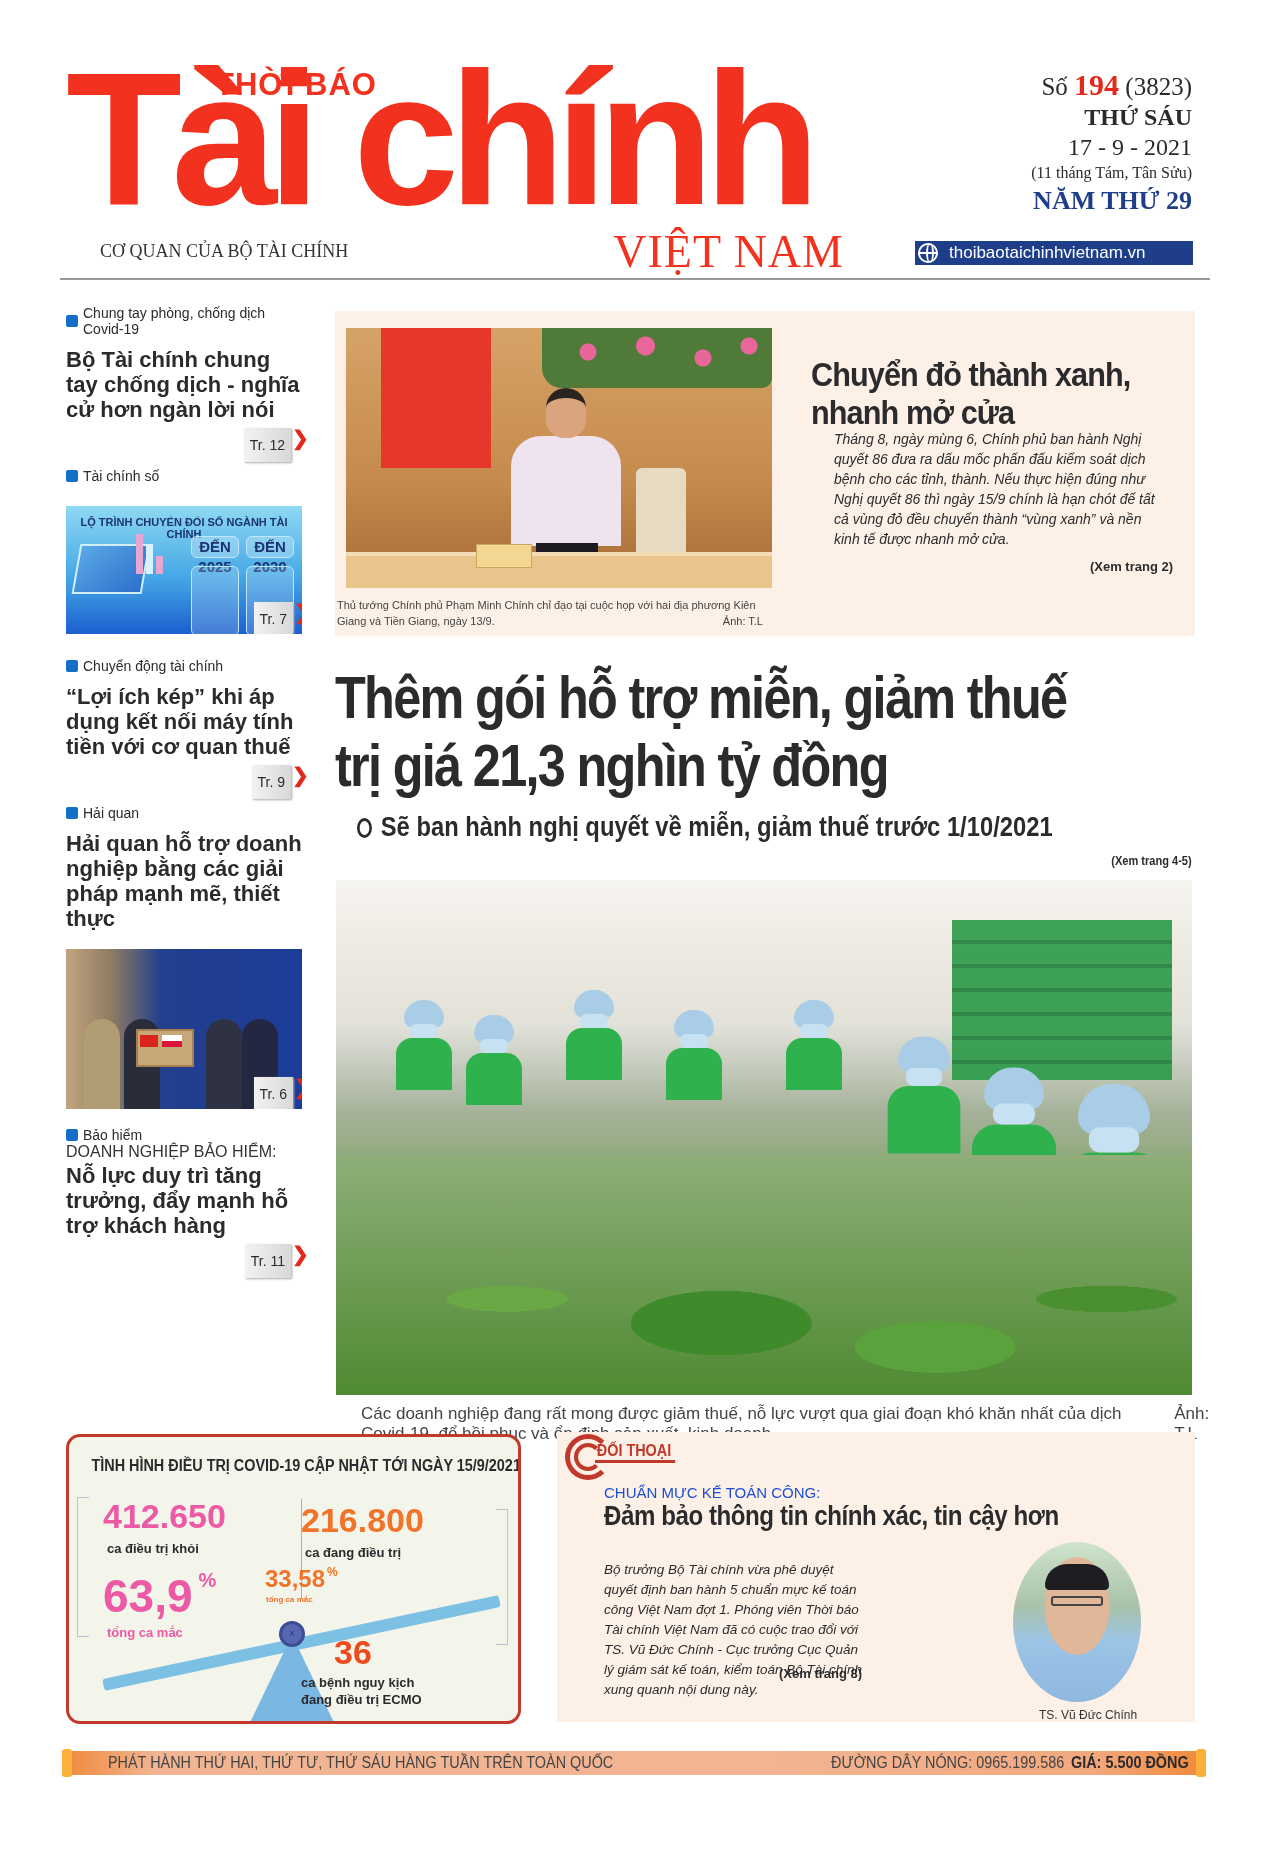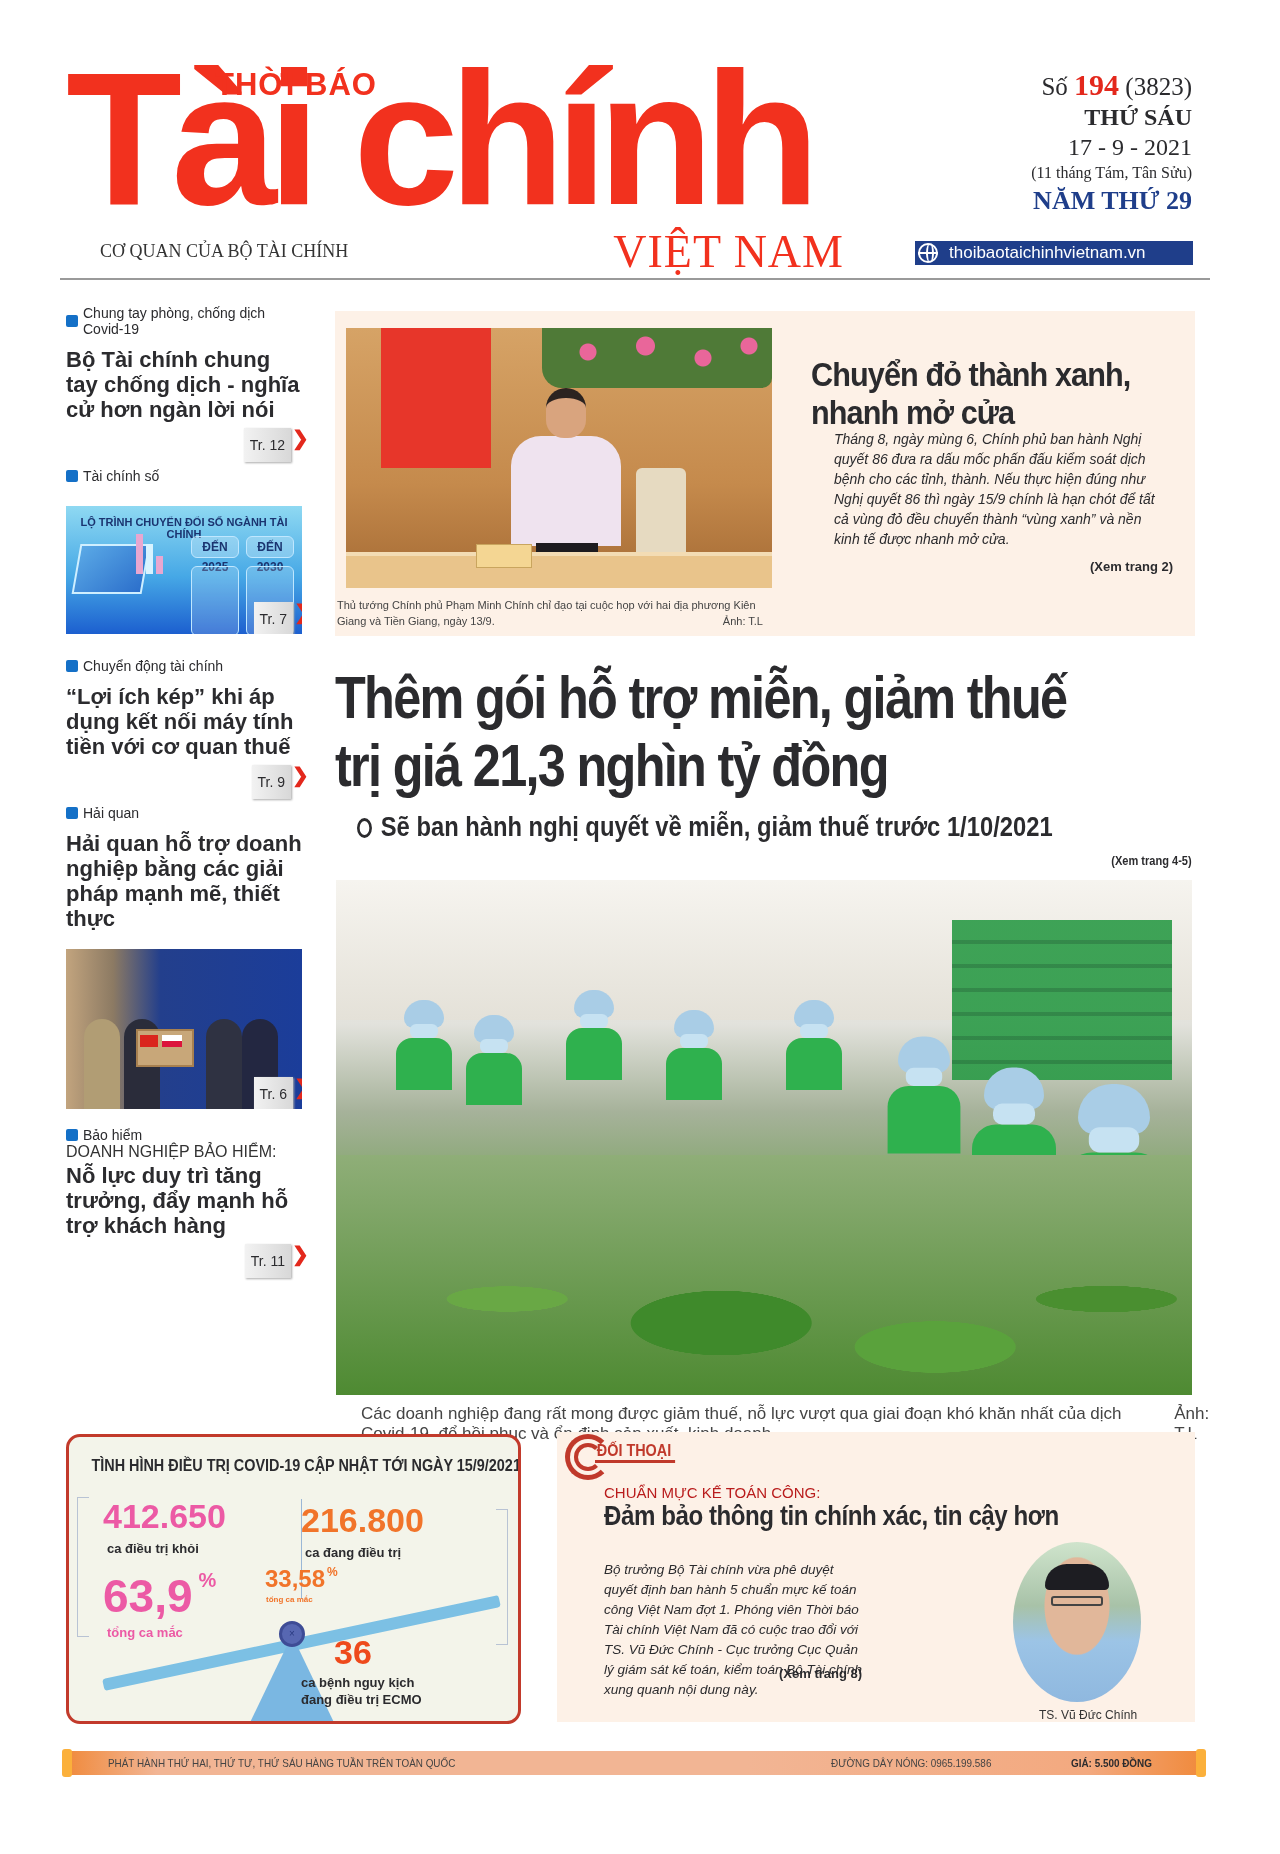--- a/index.html
+++ b/index.html
@@ -33,21 +33,21 @@
   .left-headline { font-size: 22px; font-weight: 700; line-height: 25px; color: #2b2b2e; margin-top: 10px; }
   .left-kicker { font-size: 16px; color: #333; }
   .tr-tag { display: flex; justify-content: flex-end; margin-top: 6px; }
   .tr-box { background: linear-gradient(90deg, #f2f2f2, #d8d8d8); color: #2b2b2e; font-size: 14px; font-weight: 400; padding: 9px 6px; box-shadow: 1px 1px 2px #aaa; position: relative; text-align: right; }
   .tr-chev { width: 14px; height: 20px; color: #e3281c; font-weight: 900; font-size: 20px; line-height: 20px; margin-left: 1px; }
   .thumb { position: relative; width: 236px; height: 128px; margin-top: 10px; }
   .thumb .tr-tag { position: absolute; right: -6px; bottom: -2px; margin: 0; }
 
   .infograph-digital { background: linear-gradient(180deg, #8fd9f2 0%, #46a8e6 55%, #1c5fcf 100%); overflow: hidden; }
   .ig-title { position: absolute; left: 0; right: 0; top: 10px; text-align: center; color: #1b3470; font-size: 11px; font-weight: 700; }
-  .ig-box { position: absolute; top: 30px; width: 48px; height: 22px; border: 1px solid #bfe7ff; border-radius: 6px; color: #1b3470; font-size: 12px; font-weight: 700; text-align: center; line-height: 20px; background: rgba(255,255,255,0.25); }
+  .ig-box { position: absolute; top: 30px; width: 48px; height: 22px; border: 1px solid #bfe7ff; border-radius: 6px; color: #1b3470; font-size: 15px; font-weight: 700; text-align: center; line-height: 20px; background: rgba(255,255,255,0.25); }
   .ig-txt { position: absolute; top: 60px; width: 48px; height: 70px; border: 1px solid #bfe7ff; border-radius: 6px; background: rgba(255,255,255,0.18); }
   .ig-laptop { position: absolute; left: 10px; top: 38px; width: 70px; height: 50px; background: linear-gradient(135deg, #5aa9e6, #2c6fcb); border: 2px solid #cfefff; transform: skewX(-10deg); }
   .ig-bar { position: absolute; bottom: 60px; width: 7px; background: #e8a7d0; }
 
   .photo-customs { background: linear-gradient(90deg, #c2a47e 0%, #8c7a63 20%, #233f8c 40%, #1b3d9a 100%); overflow: hidden; }
   .pc-person { position: absolute; bottom: 0; width: 36px; height: 90px; border-radius: 18px 18px 0 0; }
   .pc-box { position: absolute; left: 70px; top: 80px; width: 58px; height: 38px; background: #c8a779; border: 2px solid #a78050; }
   .pc-flag-vn { position: absolute; left: 74px; top: 86px; width: 18px; height: 12px; background: #da251d; }
   .pc-flag-pl { position: absolute; left: 96px; top: 86px; width: 20px; height: 12px; background: linear-gradient(180deg, #fff 50%, #dc143c 50%); }
 
@@ -100,31 +100,31 @@
   .seesaw-plank { position: absolute; left: 30px; top: 200px; width: 405px; height: 12px; background: #7cc0e4; transform: rotate(-12deg); transform-origin: center; border-radius: 3px; }
   .seesaw-base { position: absolute; left: 175px; top: 198px; width: 0; height: 0; border-left: 48px solid transparent; border-right: 48px solid transparent; border-bottom: 100px solid #7ab7e2; }
   .seesaw-pivot { position: absolute; left: 210px; top: 184px; width: 26px; height: 26px; border-radius: 50%; background: #5767b2; border: 3px solid #3e4c96; color: #2a3a80; font-size: 10px; text-align: center; line-height: 20px; }
 
   
   .dialog-box { position: absolute; left: 557px; top: 1432px; width: 638px; height: 290px; background: #fdf1e7; }
   .dialog-logo { position: absolute; left: 8px; top: 2px; width: 140px; height: 48px; }
   .dlg-c1 { position: absolute; left: 0; top: 0; width: 46px; height: 46px; border-radius: 50%; border: 5px solid #c0392b; border-right-color: transparent; }
   .dlg-c2 { position: absolute; left: 9px; top: 9px; width: 28px; height: 28px; border-radius: 50%; border: 4px solid #c0392b; border-right-color: transparent; }
   .dlg-label { position: absolute; left: 30px; top: 8px; font-size: 16px; font-weight: 900; color: #c0392b; border-bottom: 3px solid #c0392b; padding-right: 4px; padding-left: 2px; white-space: nowrap; transform: scaleX(0.9); transform-origin: left; }
-  .dialog-kicker { position: absolute; left: 47px; top: 52px; font-size: 15px; color: #b91c1c; }
+  .dialog-kicker { position: absolute; left: 47px; top: 52px; font-size: 15px; color: #1d4ed8; }
   .dialog-title { position: absolute; left: 47px; top: 68px; font-family: "Liberation Sans", sans-serif; font-weight: 900; font-size: 28px; color: #2b2b2e; white-space: nowrap; transform: scaleX(0.86); transform-origin: left; letter-spacing: -0.5px; }
   .dialog-text { position: absolute; left: 47px; top: 128px; width: 265px; font-size: 13.5px; line-height: 20px; font-style: italic; color: #2b2b2e; }
   .dialog-see { position: absolute; left: 222px; top: 234px; font-size: 13px; font-weight: 700; color: #2b2b2e; }
   .dialog-photo { position: absolute; left: 456px; top: 110px; width: 128px; height: 160px; border-radius: 50%; background: radial-gradient(ellipse at 50% 40%, #e1b79a 0 32px, transparent 33px), linear-gradient(180deg, #cfe4cc 0%, #a8c2a8 40%, #9cc4e6 62%, #8fb8df 100%); overflow: hidden; }
   .dp-hair { position: absolute; left: 32px; top: 22px; width: 64px; height: 26px; background: #1d1d22; border-radius: 30px 30px 6px 6px; }
   .dp-glasses { position: absolute; left: 38px; top: 54px; width: 52px; height: 10px; border: 2px solid #444; border-radius: 3px; }
   .dialog-photo-caption { position: absolute; left: 482px; top: 276px; font-size: 12px; color: #333; font-stretch: condensed; }
 
   
-  .footer-bar { position: absolute; left: 66px; top: 1751px; width: 1136px; height: 24px; background: linear-gradient(90deg, #f08a3c 0%, #f2b594 8%, #f2b594 60%, #f3a97f 90%, #f08a3c 100%); display: flex; align-items: center; font-size: 11px; color: #444; }
+  .footer-bar { position: absolute; left: 66px; top: 1751px; width: 1136px; height: 24px; background: linear-gradient(90deg, #f08a3c 0%, #f2b594 8%, #f2b594 60%, #f3a97f 90%, #f08a3c 100%); display: flex; align-items: center; font-size: 16px; color: #444; }
   .footer-cap { position: absolute; top: -2px; width: 10px; height: 28px; background: #fbb03b; border-radius: 3px; }
   .footer-dist { position: absolute; left: 42px; transform: scaleX(0.9); transform-origin: left; white-space: nowrap; }
   .footer-hot { position: absolute; left: 765px; transform: scaleX(0.9); transform-origin: left; white-space: nowrap; }
   .footer-price { position: absolute; left: 1005px; font-weight: 700; color: #2b2b2e; transform: scaleX(0.9); transform-origin: left; white-space: nowrap; }
 </style>
 </head>
 <body>
 
 <header class="masthead">
   <div class="logo-taichinh">Tài chính</div>

